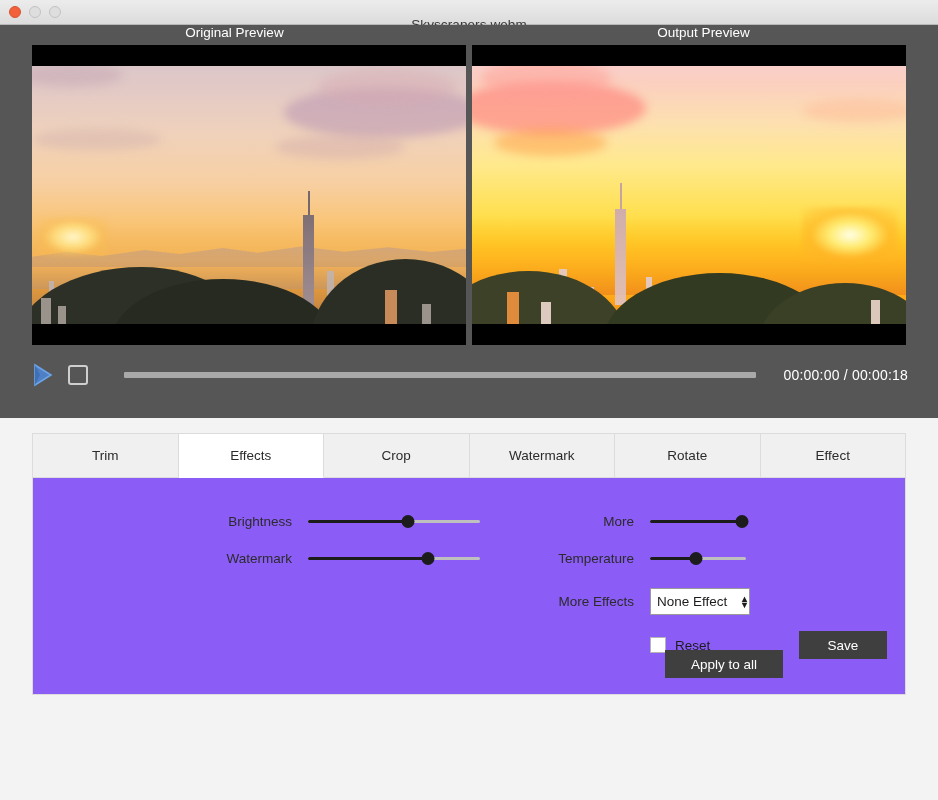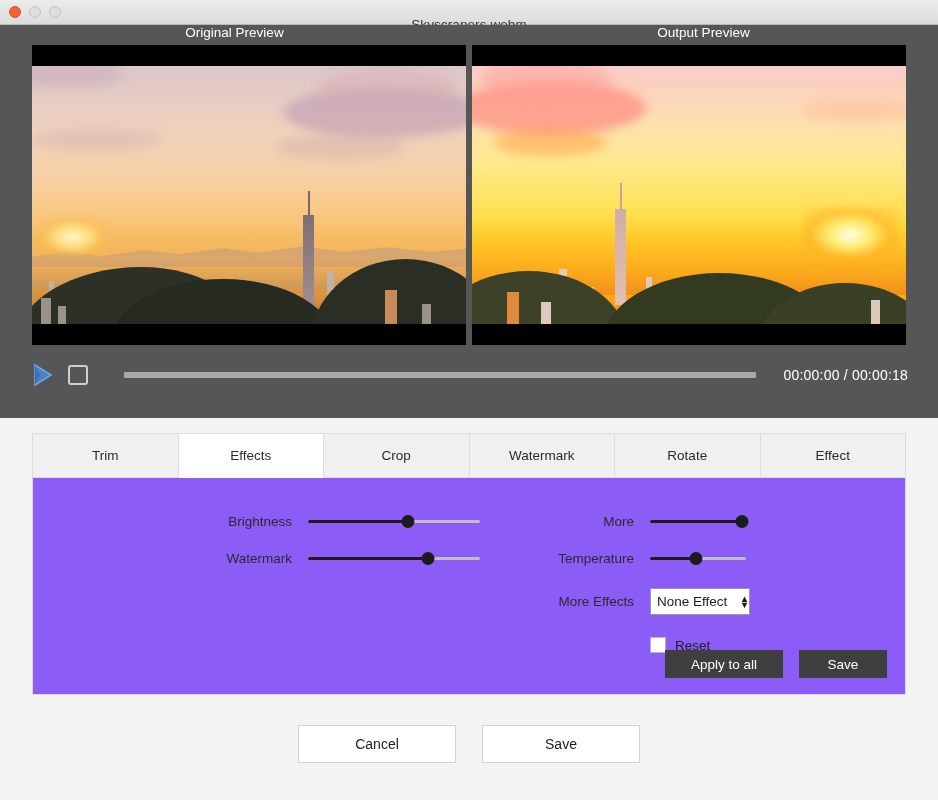--- a/index.html
+++ b/index.html
@@ -368,21 +368,21 @@
     background: #3f3f3f;
     color: #ffffff;
     border: none;
     font-size: 13.5px;
     font-family: "Liberation Sans", sans-serif;
     padding: 0 18px;
     height: 28px;
     min-width: 88px;
     cursor: pointer;
   }
-  .dark-btn.wide { min-width: 118px; }
+  .dark-btn.wide { min-width: 118px; margin-top: 19px; }
 
   .footer {
     display: flex; justify-content: center; gap: 26px;
     padding-top: 30px;
   }
   .light-btn {
     background: #ffffff;
     border: 1px solid #d2d2d2;
     font-size: 14px;
     font-family: "Liberation Sans", sans-serif;
@@ -577,18 +577,14 @@
           </div>
         </div>
 
         <div class="action-row">
           <button class="dark-btn wide">Apply to all</button>
           <button class="dark-btn">Save</button>
         </div>
       </div>
     </div>
 
-    <div class="footer">
-      <button class="light-btn">Cancel</button>
-      <button class="light-btn">Save</button>
-    </div>
   </div>
 </div>
 
 </body></html>

